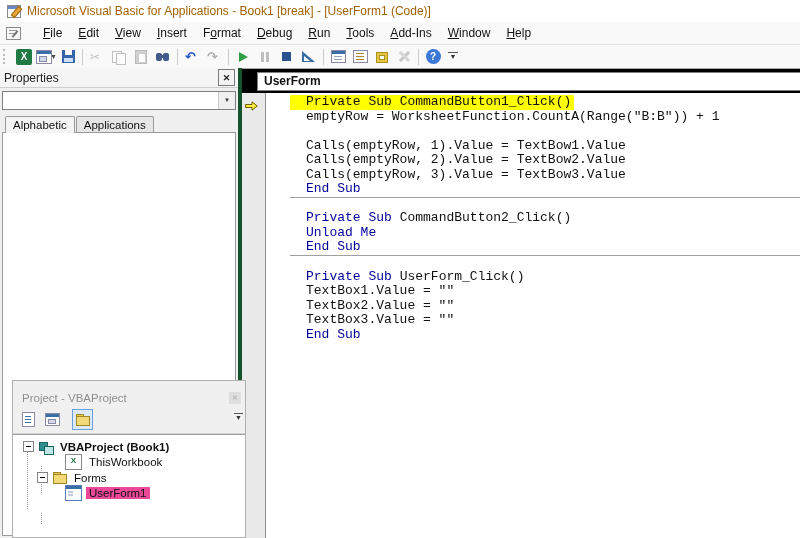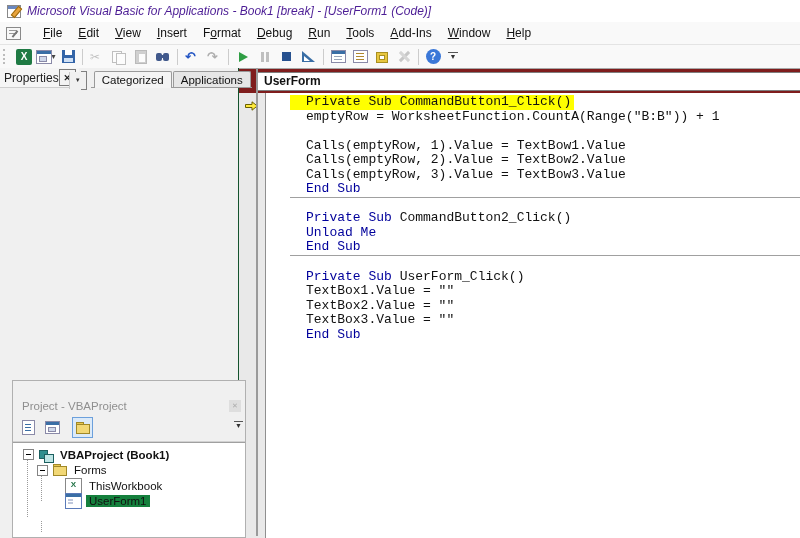--- a/index.html
+++ b/index.html
@@ -1,21 +1,21 @@
 <!DOCTYPE html>
 <html style="--kw: #00009B; --hl: #FFFF00;"><head>
 <meta charset="utf-8">
 <style>
   html,body{margin:0;padding:0;background:#fff;}
   body{width:800px;height:538px;overflow:hidden;font-family:"Liberation Sans",sans-serif;}
   .screen{position:relative;width:800px;height:538px;background:#fff;}
 
   
   .titlebar{height:22px;display:flex;align-items:center;gap:6px;padding-left:7px;background:#fff;}
-  .title-text{font-size:12px;color:#4c1d95;font-style:italic;}
+  .title-text{font-size:12px;color:#a16207;}
 
   
   .menubar{height:22px;display:flex;align-items:center;padding-left:6px;background:#f9f9f9;border-bottom:1px solid #e4e4e4;}
   .menu-items{display:flex;margin-left:14px;}
   .menu-item{font-size:12px;padding:2px 8px;color:#111;}
   .menu-item u{text-decoration:underline;}
 
   
   .toolbarrow{height:23px;display:flex;align-items:center;background:#f9f9f9;border-bottom:1px solid #b5b5b5;padding-left:3px;}
   .grip{width:4px;height:15px;border-left:2px dotted #bcbcbc;margin-right:4px;}
@@ -82,67 +82,67 @@
   .i-folder::after{left:1px;top:3px;width:12px;height:8px;background:#f2d876;border:1px solid #a08828;}
   .i-worksheet{background:#fff;border:1px solid #888;width:11px;height:12px;}
   .i-worksheet::before{left:1px;top:2px;width:8px;height:1px;background:#4f9e5f;box-shadow:0 3px #4f9e5f,0 6px #4f9e5f;}
   .i-workbook{background:#fff;border:1px solid #888;width:10px;height:12px;}
   .i-workbook::before{content:"X";color:#217346;font:bold 8px/12px "Liberation Sans",sans-serif;width:100%;text-align:center;}
   .i-userform{background:#fff;border:1px solid #5a7ab8;width:12px;height:11px;}
   .i-userform::before{left:0;top:0;right:0;height:3px;background:#3a6ea5;}
   .i-userform::after{left:2px;top:5px;width:5px;height:2px;background:#c0c8dc;box-shadow:0 3px #c0c8dc;}
 
   
-  .props{position:absolute;left:0;top:68px;width:238px;bottom:0;background:#f0f0f0;border-right:1px solid #14532d;display:flex;flex-direction:row;z-index:1;}
+  .props{position:absolute;left:0;top:68px;width:238px;bottom:0;background:#f0f0f0;border-right:4px solid #14532d;display:flex;flex-direction:column;z-index:1;}
   .props-title{height:19px;display:flex;align-items:center;padding:0 3px 0 4px;background:#f5f5f5;border-bottom:1px solid #cfcfcf;}
   .props-title .t{flex:1;font-size:12px;color:#222;}
   .btn-close{width:15px;height:15px;border:1px solid #7a7a7a;background:#f3f3f3;display:flex;align-items:center;justify-content:center;}
   .btn-close::before{content:"✕";font-size:9px;font-weight:bold;color:#222;}
   .props-combo{margin:3px 2px;height:17px;background:#fff;border:1px solid #7f7f7f;position:relative;font-size:12px;line-height:17px;padding-left:4px;}
   .props-combo .dd{position:absolute;right:0;top:0;width:16px;height:100%;background:#f0f0f0;border-left:1px solid #c8c8c8;display:flex;align-items:center;justify-content:center;}
   .props-combo .dd::before{content:"▼";font-size:6px;color:#333;}
   .props-tabs{display:flex;align-items:flex-end;height:19px;padding-left:3px;margin:0 2px;border-bottom:1px solid #9a9a9a;}
   .ptab{font-size:11.5px;padding:2px 7px 1px;border:1px solid #9a9a9a;border-bottom:none;background:#e6e6e6;margin-right:1px;border-radius:2px 2px 0 0;color:#111;}
   .ptab.active{background:#f4f4f4;margin-bottom:-1px;padding-bottom:2px;}
   .props-list{flex:1;margin:0 2px 2px;background:#fff;border:1px solid #9a9a9a;border-top:none;}
 
   
   .codewin{position:absolute;left:239px;top:68px;right:0;bottom:0;background:#fff;}
-  .code-header{position:absolute;left:0;top:0;right:0;height:24px;background:#7f1d1d;border-top:1px solid #a8a8a8;border-bottom:1px solid #8f8f8f;}
+  .code-header{position:absolute;left:0;top:0;right:0;height:24px;background:#000000;border-top:1px solid #a8a8a8;border-bottom:1px solid #8f8f8f;}
   .obj-combo{position:absolute;left:18px;top:3px;right:-2px;height:17px;background:#fff;border:1px solid #7f7f7f;font:600 12px/17px "Liberation Sans",sans-serif;padding-left:6px;color:#111;}
   .code-body{position:absolute;left:0;top:25px;right:0;bottom:0;background:#fff;}
   .code-margin{position:absolute;left:0;top:0;bottom:0;width:26px;background:#e9e9e9;border-right:1px solid #8f8f8f;}
   .stmt-marker{position:absolute;left:6px;}
   .code-lines{position:absolute;left:27px;top:2px;right:0;bottom:0;font:13px/14.55px "Liberation Mono",monospace;white-space:pre;}
   .code-line{height:14.55px;padding-left:16px;box-sizing:border-box;margin-left:24px;}
   .code-line.proc-sep{border-top:1px solid #a0a0a0;}
   .kw{color:var(--kw,#00009B);}
   .tx{color:#111;}
   .hl-band{display:inline-block;background:var(--hl,#FFFF00);margin-left:-16px;padding:0 3px 0 16px;}
   .hl-band .kw,.hl-band .tx{color:#111;}
 
   
   .projwin{position:absolute;left:12px;top:380px;width:234px;bottom:0;background:#f0f0f0;border:1px solid #b0b0b0;z-index:3;display:flex;flex-direction:column;box-sizing:border-box;}
-  .proj-title{height:17px;display:flex;align-items:center;padding:16px 4px 0 9px;}
+  .proj-title{height:17px;display:flex;align-items:center;padding:8px 4px 0 9px;}
   .proj-title .t{flex:1;font-size:11.5px;color:#8f8f8f;}
   .proj-close{width:12px;height:12px;background:#dedede;display:flex;align-items:center;justify-content:center;}
   .proj-close::before{content:"✕";font-size:7px;color:#ababab;}
   .proj-toolbar{height:27px;display:flex;align-items:center;padding-left:5px;border-bottom:1px solid #d2d2d2;position:relative;}
   .pj-btn{width:21px;height:21px;display:inline-flex;align-items:center;justify-content:center;margin-right:3px;box-sizing:border-box;}
   .pj-btn.sel{border:1px solid #6ca0dc;background:#dceaf8;margin-left:6px;}
   .pj-overflow{position:absolute;right:2px;top:7px;width:9px;font-size:7px;color:#333;text-align:center;border-top:1px solid #555;line-height:8px;}
   .proj-tree{flex:1;background:#fff;border-top:1px solid #a0a0a0;position:relative;padding-top:4px;overflow:hidden;font-size:11.5px;}
   .tree-row{height:15.5px;display:flex;align-items:center;white-space:nowrap;position:relative;z-index:1;}
   .exp{width:9px;height:9px;border:1px solid #848484;background:#fff;position:relative;margin-right:4px;box-sizing:content-box;}
   .exp::before{content:"";position:absolute;left:2px;top:4px;width:5px;height:1px;background:#000;}
   .exp-ph{width:14px;flex:none;}
   .icon.ti{width:15px;height:14px;margin-right:4px;}
   .tree-label{padding:0 3px;color:#111;}
   .tree-label.bold{font-weight:bold;}
-  .tree-row.selected .tree-label{background:#15803d;text-align:right;}
+  .tree-row.selected .tree-label{background:#ec4899;text-align:right;}
   .vline{position:absolute;border-left:1px dotted #9a9a9a;width:0;z-index:0;}
   #vl1{left:14px;top:16px;height:58px;}
   #vl2{left:28px;top:31px;height:27px;}
   #vl3{left:28px;top:78px;height:11px;}
 </style>
 </head>
 <body>
 
 <div class="screen">
 
@@ -254,21 +254,21 @@
   <div class="props">
     <div class="props-title">
       <span class="t">Properties</span>
       <span class="btn-close"></span>
     </div>
     <div class="props-combo">
       <span></span>
       <span class="dd"></span>
     </div>
     <div class="props-tabs" id="props-tabs">
-        <span class="ptab active">Categorized</span>
+        <span class="ptab active">Alphabetic</span>
         <span class="ptab">Applications</span>
       </div>
     <div class="props-list"></div>
   </div>
 
   <div class="projwin">
     <div class="proj-title">
       <span class="t">Project - VBAProject</span>
       <span class="proj-close"></span>
     </div>
@@ -289,29 +289,29 @@
     <div class="proj-tree">
       <div class="vline" id="vl1"></div>
       <div class="vline" id="vl2"></div>
       <div class="vline" id="vl3"></div>
       <div id="proj-tree-rows">
           <div class="tree-row" style="padding-left: 10px;">
             <span class="exp"></span>
             <span class="icon ti i-vbaproject"></span>
             <span class="tree-label bold">VBAProject (Book1)</span>
           </div>
+          <div class="tree-row" style="padding-left: 38px;">
+            <span class="exp-ph"></span>
+            <span class="icon ti i-workbook"></span>
+            <span class="tree-label">ThisWorkbook</span>
+          </div>
           <div class="tree-row" style="padding-left: 24px;">
             <span class="exp"></span>
             <span class="icon ti i-folder"></span>
             <span class="tree-label">Forms</span>
-          </div>
-          <div class="tree-row" style="padding-left: 38px;">
-            <span class="exp-ph"></span>
-            <span class="icon ti i-workbook"></span>
-            <span class="tree-label">ThisWorkbook</span>
           </div>
           <div class="tree-row selected" style="padding-left: 38px;">
             <span class="exp-ph"></span>
             <span class="icon ti i-userform"></span>
             <span class="tree-label">UserForm1</span>
           </div>
         </div>
     </div>
   </div>
 

